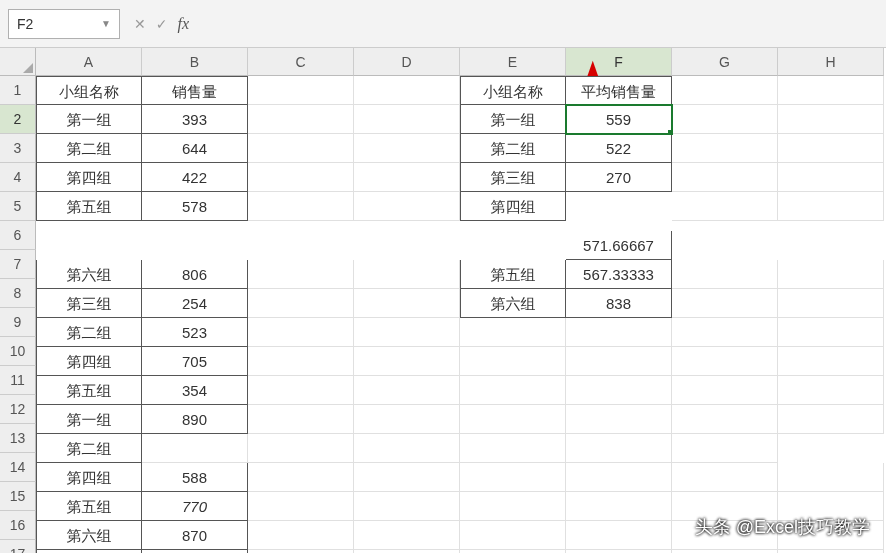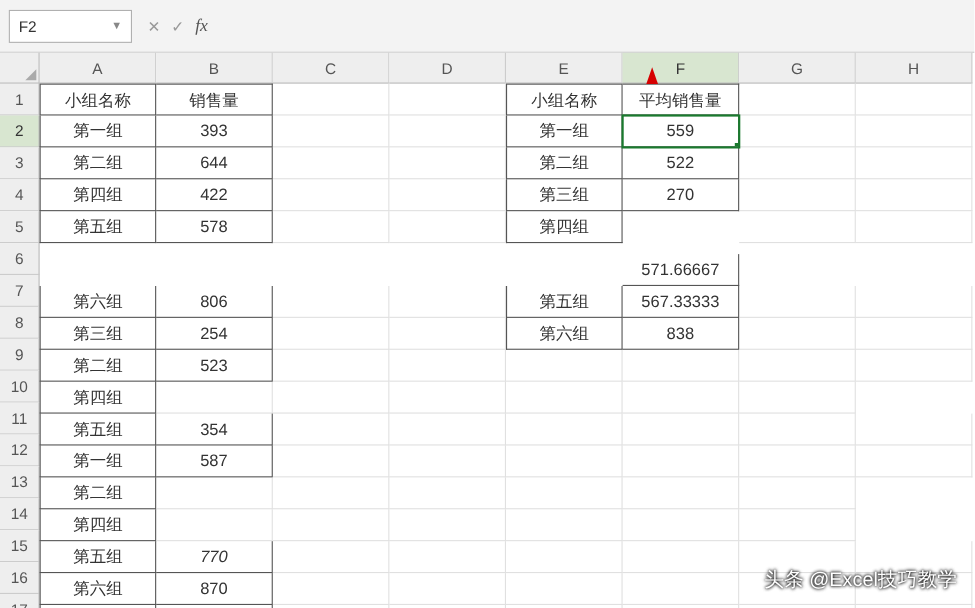--- a/index.html
+++ b/index.html
@@ -290,58 +290,60 @@
             <div class="cell" style="border-right: 1px solid rgb(85, 85, 85); border-bottom: 1px solid rgb(85, 85, 85);">523</div>
             <div class="cell"></div>
             <div class="cell"></div>
             <div class="cell"></div>
             <div class="cell"></div>
             <div class="cell"></div>
             <div class="cell"></div>
           </div>
           <div class="cell-row">
             <div class="cell" style="border-right: 1px solid rgb(85, 85, 85); border-bottom: 1px solid rgb(85, 85, 85); border-left: 1px solid rgb(85, 85, 85);">第四组</div>
+            <div class="cell" style="border-right: 1px solid rgb(85, 85, 85); border-bottom: 1px solid rgb(85, 85, 85);">705</div>
             <div class="cell"></div>
             <div class="cell"></div>
             <div class="cell"></div>
             <div class="cell"></div>
             <div class="cell"></div>
             <div class="cell"></div>
           </div>
           <div class="cell-row">
             <div class="cell" style="border-right: 1px solid rgb(85, 85, 85); border-bottom: 1px solid rgb(85, 85, 85); border-left: 1px solid rgb(85, 85, 85);">第五组</div>
             <div class="cell" style="border-right: 1px solid rgb(85, 85, 85); border-bottom: 1px solid rgb(85, 85, 85);">354</div>
             <div class="cell"></div>
             <div class="cell"></div>
             <div class="cell"></div>
             <div class="cell"></div>
             <div class="cell"></div>
             <div class="cell"></div>
           </div>
           <div class="cell-row">
             <div class="cell" style="border-right: 1px solid rgb(85, 85, 85); border-bottom: 1px solid rgb(85, 85, 85); border-left: 1px solid rgb(85, 85, 85);">第一组</div>
-            <div class="cell" style="border-right: 1px solid rgb(85, 85, 85); border-bottom: 1px solid rgb(85, 85, 85);">587</div>
+            <div class="cell" style="border-right: 1px solid rgb(85, 85, 85); border-bottom: 1px solid rgb(85, 85, 85);">890</div>
             <div class="cell"></div>
             <div class="cell"></div>
             <div class="cell"></div>
             <div class="cell"></div>
             <div class="cell"></div>
             <div class="cell"></div>
           </div>
           <div class="cell-row">
             <div class="cell" style="border-right: 1px solid rgb(85, 85, 85); border-bottom: 1px solid rgb(85, 85, 85); border-left: 1px solid rgb(85, 85, 85);">第二组</div>
             <div class="cell"></div>
             <div class="cell"></div>
             <div class="cell"></div>
             <div class="cell"></div>
             <div class="cell"></div>
             <div class="cell"></div>
           </div>
           <div class="cell-row">
             <div class="cell" style="border-right: 1px solid rgb(85, 85, 85); border-bottom: 1px solid rgb(85, 85, 85); border-left: 1px solid rgb(85, 85, 85);">第四组</div>
+            <div class="cell" style="border-right: 1px solid rgb(85, 85, 85); border-bottom: 1px solid rgb(85, 85, 85);">588</div>
             <div class="cell"></div>
             <div class="cell"></div>
             <div class="cell"></div>
             <div class="cell"></div>
             <div class="cell"></div>
             <div class="cell"></div>
           </div>
           <div class="cell-row">
             <div class="cell" style="border-right: 1px solid rgb(85, 85, 85); border-bottom: 1px solid rgb(85, 85, 85); border-left: 1px solid rgb(85, 85, 85);">第五组</div>
             <div class="cell" style="border-right: 1px solid rgb(85, 85, 85); border-bottom: 1px solid rgb(85, 85, 85); font-style: italic;">770</div>

